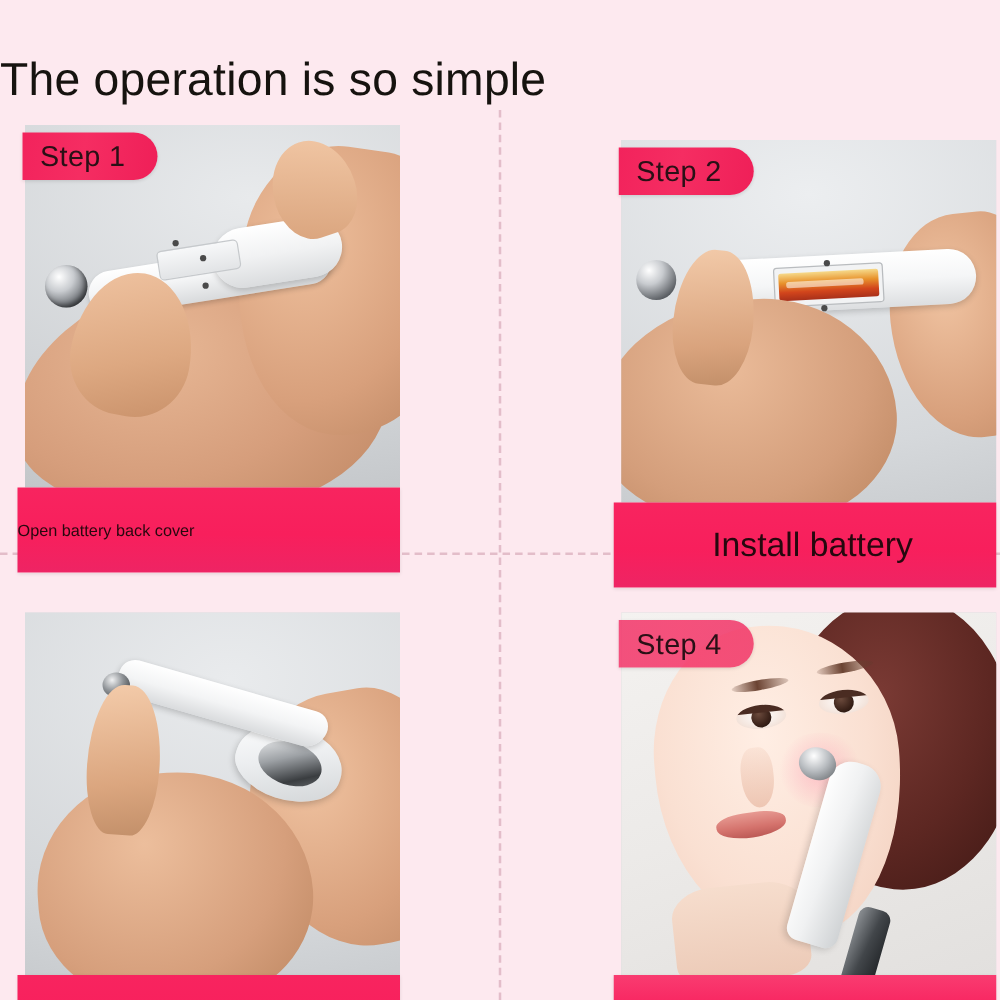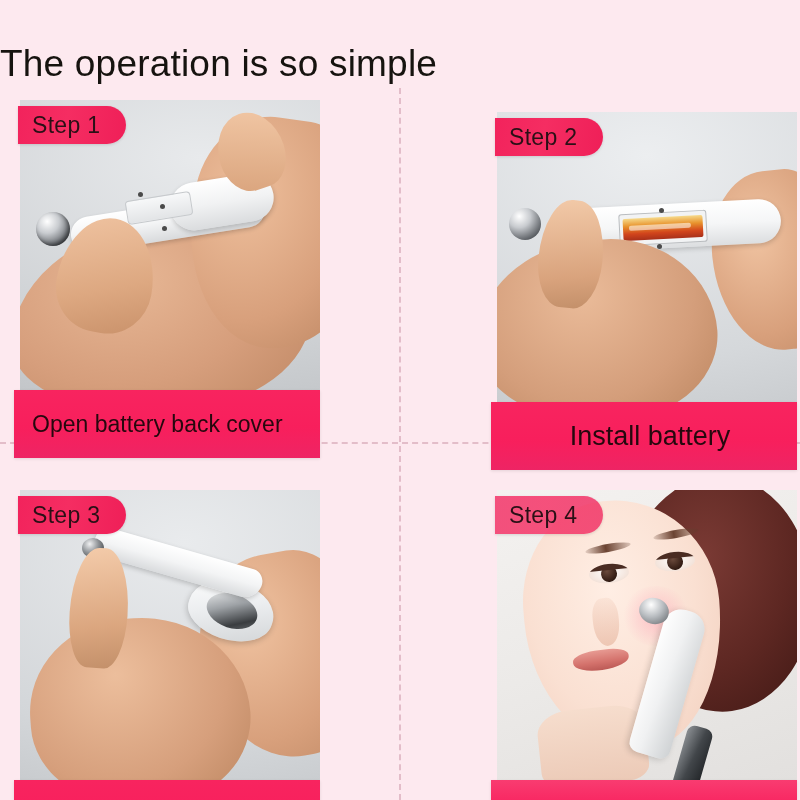--- a/index.html
+++ b/index.html
@@ -425,23 +425,23 @@
     width: 306px;
     height: 68px;
     background: linear-gradient(180deg, #f8245f 0%, #f81f5c 55%, #ee2464 100%);
     display: flex;
     align-items: center;
     overflow: hidden;
     box-shadow: 0 1px 3px rgba(0,0,0,.1);
   }
   .caption-text {
     color: #26080e;
-    font-size: 23px;
+    font-size: 13px;
     white-space: nowrap;
-    padding-left: 18px;
+    padding-left: 0;
   }
   .caption-2 .caption-text {
     font-size: 27px;
     width: 100%;
     text-align: center;
     padding-left: 12px;
   }
   .caption-4 {
     background: linear-gradient(180deg, rgba(248,36,95,.88) 0%, #f81f5c 45%, #ef2a6a 100%);
   }
@@ -504,21 +504,20 @@
   <div class="photo">
     <div class="p3-bg"></div>
     <div class="p3-rhand"></div>
     <div class="p3-head"></div>
     <div class="p3-chrome"></div>
     <div class="p3-wand"></div>
     <div class="p3-tip"></div>
     <div class="p3-fist"></div>
     <div class="p3-thumb"></div>
   </div>
-  <div class="step-badge">Step 3</div>
   <div class="caption caption-3">
     
   </div>
 </div>
 
 <div class="panel panel-4">
   <div class="photo">
     <div class="p4-bg"></div>
     <div class="p4-hair"></div>
     <div class="p4-face"></div>

